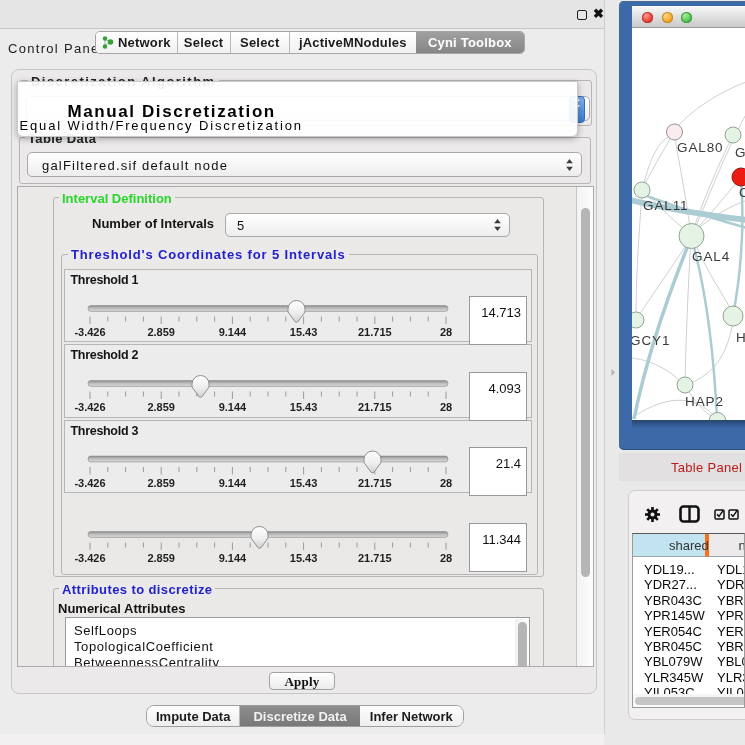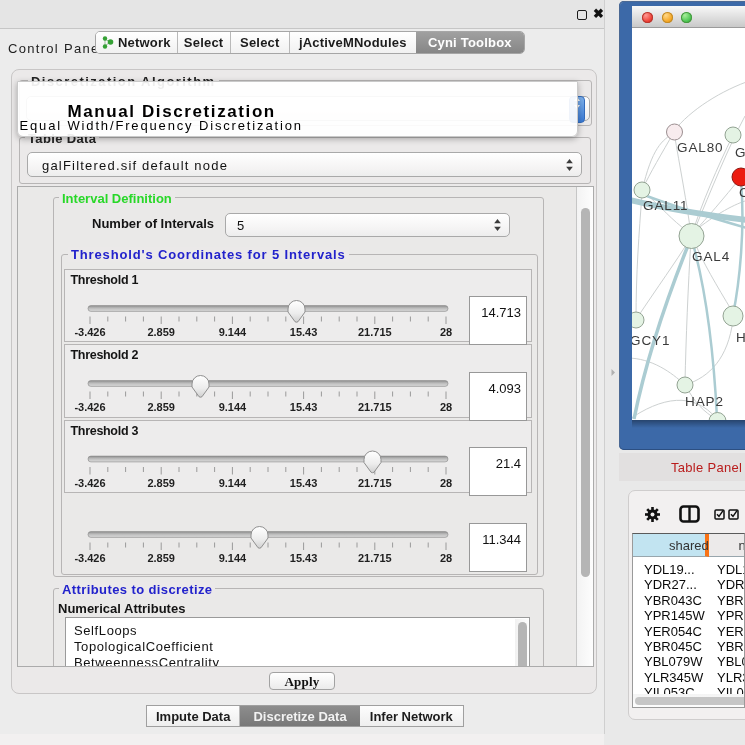--- a/index.html
+++ b/index.html
@@ -42,21 +42,21 @@
   .sbthumb{position:absolute;background:#b5b5b5;border-radius:4.5px;}
   
   #popup{left:16.5px;top:80.5px;width:561px;height:56.5px;background:rgba(255,255,255,0.92);
          border:1px solid #c9c9c9;border-radius:0 0 6px 6px;box-shadow:0 2px 6px rgba(0,0,0,0.3);
          box-sizing:border-box;}
   #popup .hint{position:absolute;left:216px;top:6px;font-size:13px;color:#a9a9a9;letter-spacing:2.2px;}
   #popup .it1{position:absolute;left:2px;top:20px;font-size:17px;font-weight:bold;color:#000;letter-spacing:1.6px;padding-left:48px;}
   #popup .it2{position:absolute;left:2px;top:36.5px;font-size:13px;color:#000;letter-spacing:1.85px;}
   
   #btabs{left:146px;top:705px;width:318px;height:22px;display:flex;border:1px solid #9f9f9f;
-         border-radius:0;overflow:hidden;background:#fff;box-sizing:border-box;}
+         border-radius:8px;overflow:hidden;background:#fff;box-sizing:border-box;}
   #btabs .seg{height:100%;display:flex;align-items:center;justify-content:center;font-size:13px;font-weight:bold;letter-spacing:0;
          color:#1c1c1c;border-right:1px solid #b9b9b9;box-sizing:border-box;background:linear-gradient(#fdfdfd,#eeeeee);}
   #btabs .seg.sel{background:linear-gradient(#8d8d8d,#787878);color:#f2f2f2;border-right:none;}
   
   #apply{left:269px;top:672px;width:66px;height:18px;border:1px solid #a2a2a2;border-radius:4px;
          background:linear-gradient(#ffffff,#ebebeb);font-size:13px;font-weight:bold;letter-spacing:0.2px;color:#111;text-align:center;
          line-height:17px;box-sizing:border-box;font-family:Liberation Serif, serif;}
   
   #netwin{left:619px;top:1px;width:130px;height:449px;background:#3c69a8;border-radius:5px 0 0 5px;
           box-shadow:inset 1px 1px 0 rgba(255,255,255,0.15), inset 0 0 0 1px #2c4f82;}

